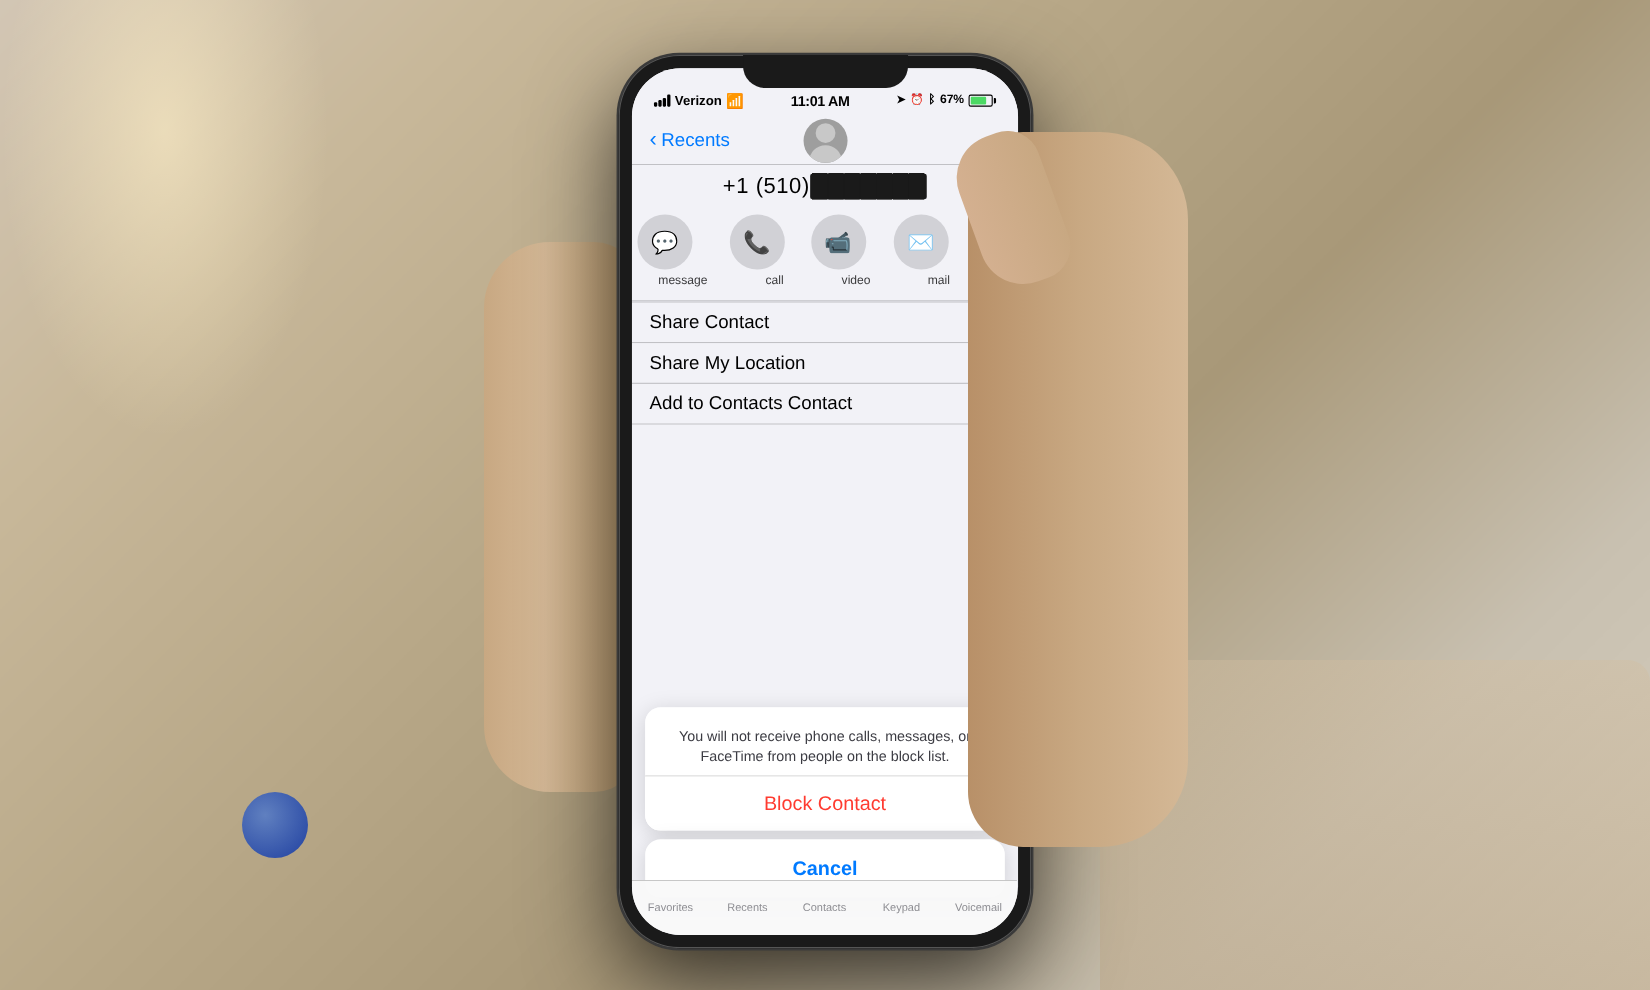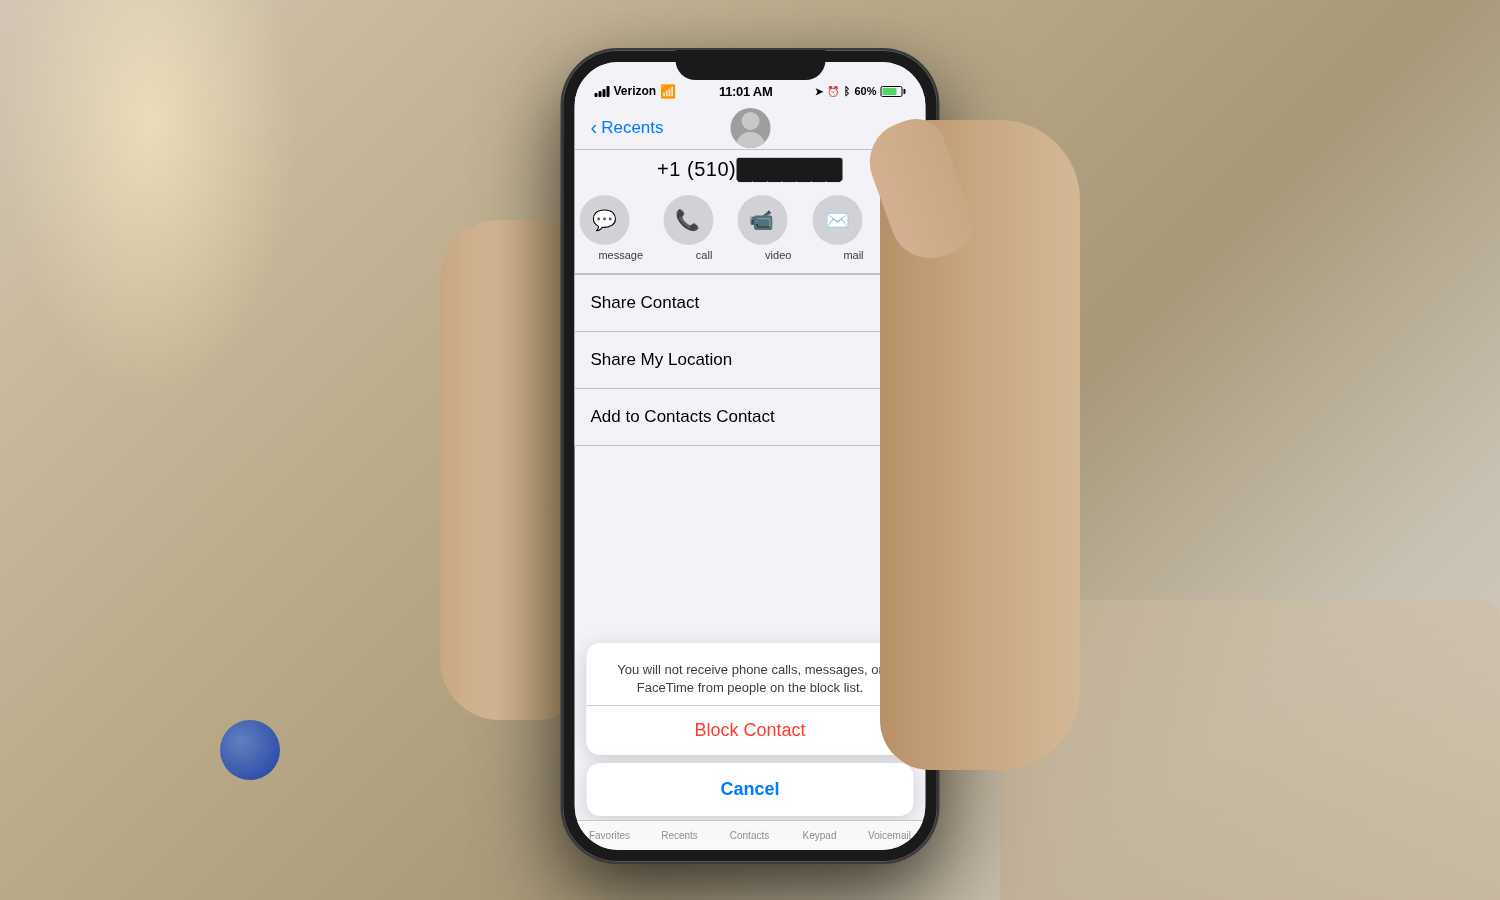--- a/index.html
+++ b/index.html
@@ -297,21 +297,21 @@
       color: #3a3a3c;
       margin-left: 32px;
     }
 
     
     .menu-list {
       background: #f2f2f7;
     }
 
     .menu-item {
-      padding: 18px 16px;
+      padding: 8px 16px;
       font-size: 17px;
       color: #000;
       border-bottom: 0.5px solid rgba(0,0,0,0.2);
       background: #f2f2f7;
     }
 
     .menu-item:first-child {
       border-top: 0.5px solid rgba(0,0,0,0.2);
     }
 
@@ -359,21 +359,21 @@
       color: #007aff;
       box-shadow: 0 4px 20px rgba(0,0,0,0.15);
     }
 
     
     .tab-bar {
       position: absolute;
       bottom: 0;
       left: 0;
       right: 1px;
-      height: 30px;
+      height: 50px;
       background: rgba(249,249,249,0.94);
       border-top: 0.5px solid rgba(0,0,0,0.2);
       display: flex;
       align-items: center;
       padding-bottom: 0;
     }
 
     .tab-item {
       flex: 1;
       text-align: center;
@@ -441,21 +441,21 @@
               <div class="signal-bar" style="height:11px"></div>
             </div>
             <span>Verizon</span>
             <span style="font-size:13px;">📶</span>
           </div>
           <div class="status-center">11:01 AM</div>
           <div class="status-right">
             <span style="font-size:10px;">➤</span>
             <span style="font-size:10px;">⏰</span>
             <span style="font-size:11px; font-weight:bold;">ᛒ</span>
-            <span>60%</span>
+            <span>67%</span>
             <div class="battery">
               <div class="battery-body">
                 <div class="battery-fill"></div>
               </div>
               <div class="battery-tip"></div>
             </div>
           </div>
         </div>
 
         <div class="nav-bar">

